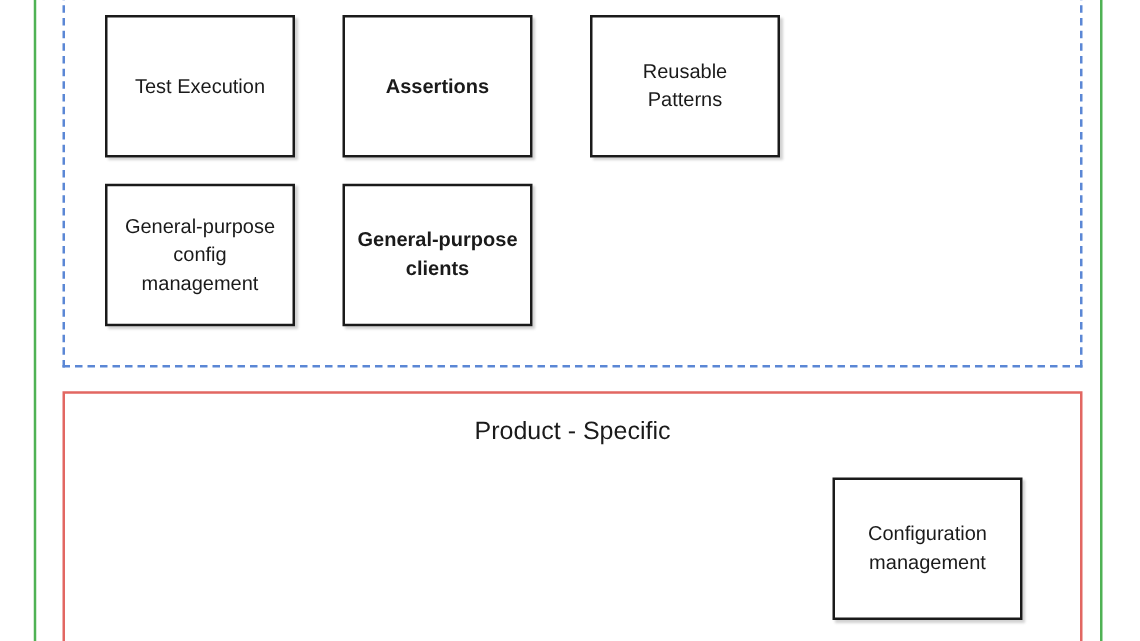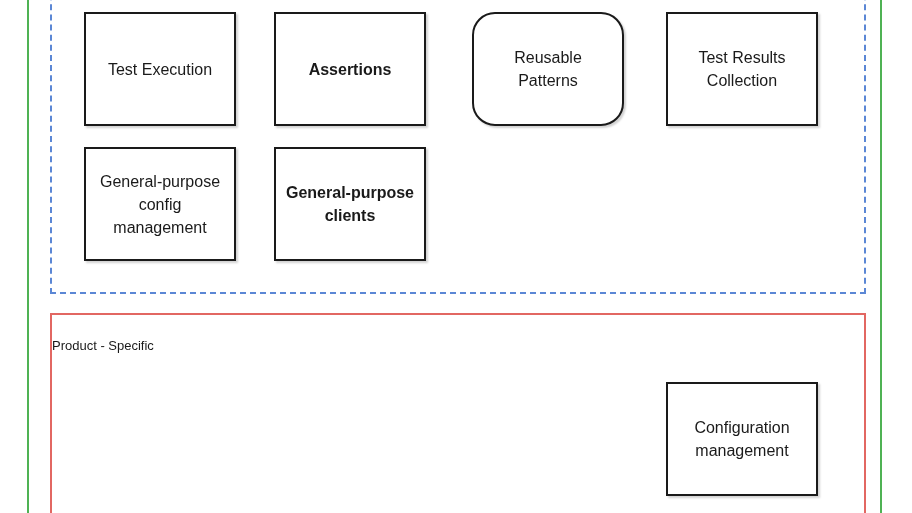--- a/index.html
+++ b/index.html
@@ -31,21 +31,22 @@
   .product-section{
     position:absolute;
     left:50px;top:313px;
     width:812px;height:220px;
     border:2px solid #e26762;
     background:transparent;
   }
   .section-title{
     position:absolute;
     left:0;right:0;top:19px;
-    font-size:13px;
+    text-align:center;
+    font-size:20px;
     line-height:23px;
     color:#1a1a1a;
   }
   
   .node{
     position:absolute;
     width:152px;height:114px;
     box-sizing:border-box;
     background:#ffffff;
     border:2px solid #1a1a1a;
@@ -54,42 +55,40 @@
     align-items:center;
     justify-content:center;
     text-align:center;
     font-size:16px;
     line-height:23px;
     white-space:pre-line;
     padding:2px;
   }
   .col1{left:84px;}
   .col2{left:274px;font-weight:bold;}
-  .col3{left:472px;border-radius:23px;}
+  .col3{left:472px;}
   .col4{left:666px;}
   .row1{top:12px;}
   .row2{top:147px;}
   .row3{top:382px;}
 </style>
 </head>
 <body>
 
 <div id="canvas">
 
   <div class="green-line green-left"></div>
   <div class="green-line green-right"></div>
 
   <div class="generic-section"></div>
 
   <div class="node col1 row1">Test Execution</div>
   <div class="node col2 row1">Assertions</div>
   <div class="node col3 row1">Reusable
 Patterns</div>
-  <div class="node col4 row1">Test Results
-Collection</div>
 
   <div class="node col1 row2">General-purpose
 config
 management</div>
   <div class="node col2 row2">General-purpose
 clients</div>
 
   <div class="product-section">
     <div class="section-title">Product - Specific</div>
   </div>

